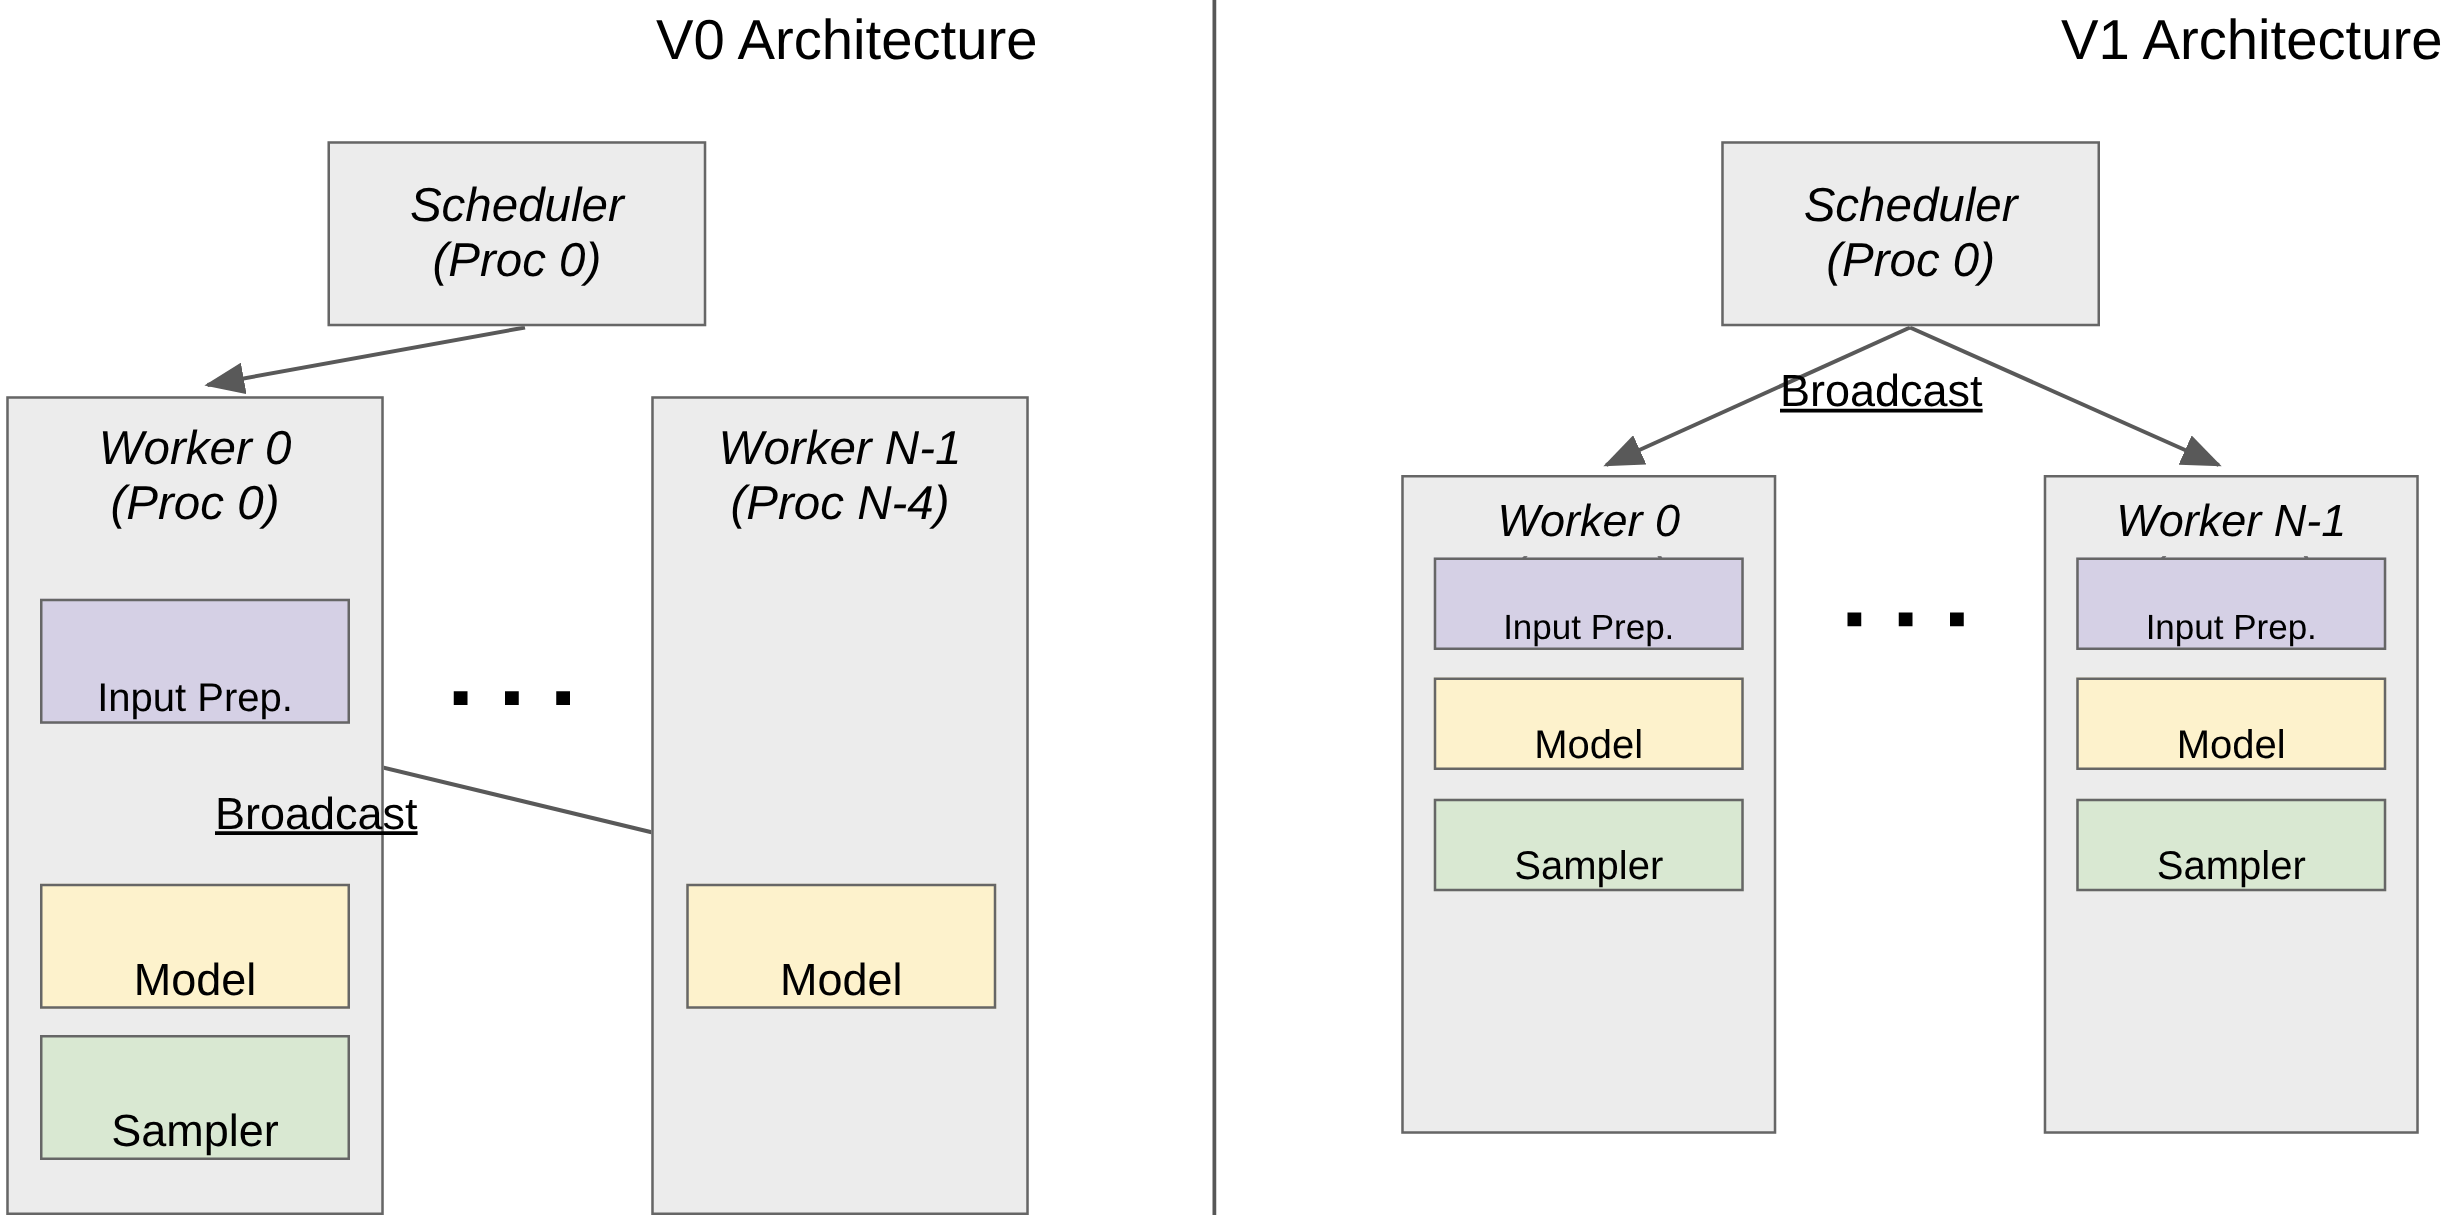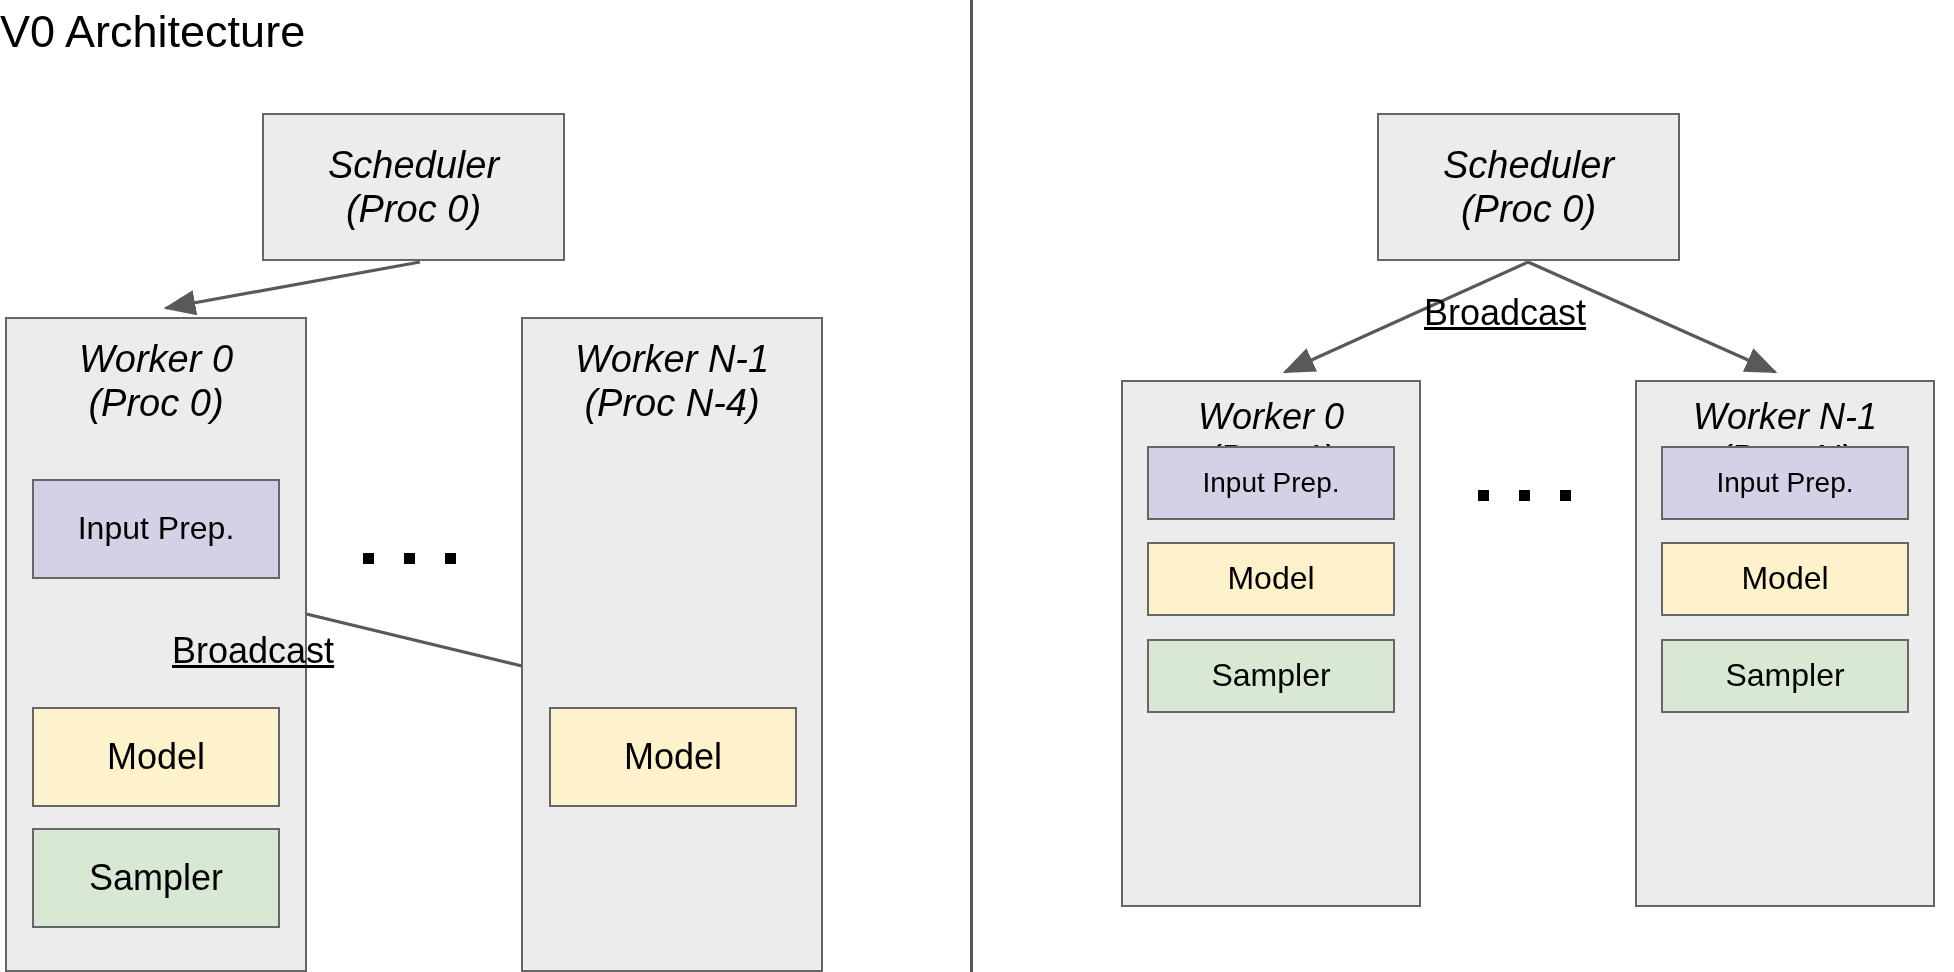--- a/index.html
+++ b/index.html
@@ -17,21 +17,21 @@
   }
   svg.layer {
     position: absolute;
     top: 0;
     left: 0;
     width: 1954px;
     height: 972px;
   }
   .panel-title {
     position: absolute;
-    text-align: left;
+    text-align: right;
     font-size: 45px;
     color: #000000;
     white-space: nowrap;
     font-family: "Liberation Sans", sans-serif;
   }
   .box {
     position: absolute;
     box-sizing: border-box;
     border: 2px solid #666666;
     display: flex;
@@ -40,21 +40,21 @@
     justify-content: flex-start;
     color: #000000;
     font-family: "Liberation Sans", sans-serif;
   }
   .container-box {
     background: #ececec;
     font-style: italic;
   }
   .leaf-box {
     align-items: center;
-    justify-content: center;
+    justify-content: flex-end;
   }
   .box-line {
     display: block;
     line-height: 1.16;
     white-space: nowrap;
   }
   .edge-label {
     position: absolute;
     font-size: 36px;
     color: #000000;
@@ -135,20 +135,21 @@
   </div>
 
   <div class="edge-label" style="left:172px; top:630px;">Broadcast</div>
 
   <div class="ellipsis" style="left:363px; top:553px;">
     <span></span>
     <span></span>
     <span></span>
   </div>
 
+  <div class="panel-title" style="left:1124px; top:6px; width:830px;">V1 Architecture</div>
 
   <div class="box container-box" style="left:1377px; top:113px; width:303px; height:148px; justify-content:center; font-size:38px;">
     <span class="box-line">Scheduler</span>
     <span class="box-line">(Proc 0)</span>
   </div>
 
   <div class="edge-label" style="left:1424px; top:292px;">Broadcast</div>
 
   <div class="box container-box" style="left:1121px; top:380px; width:300px; height:527px; padding-top:14px; font-size:36px;">
     <span class="box-line">Worker 0</span>

